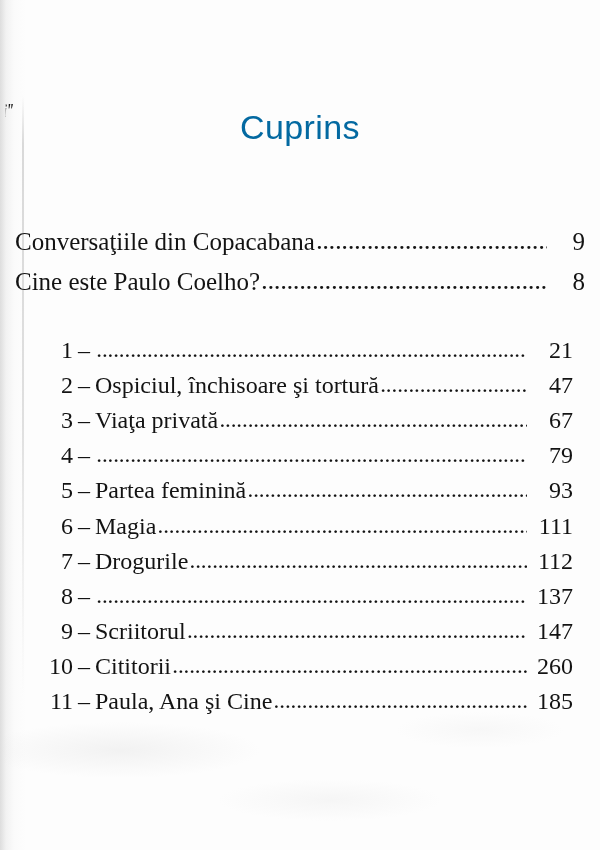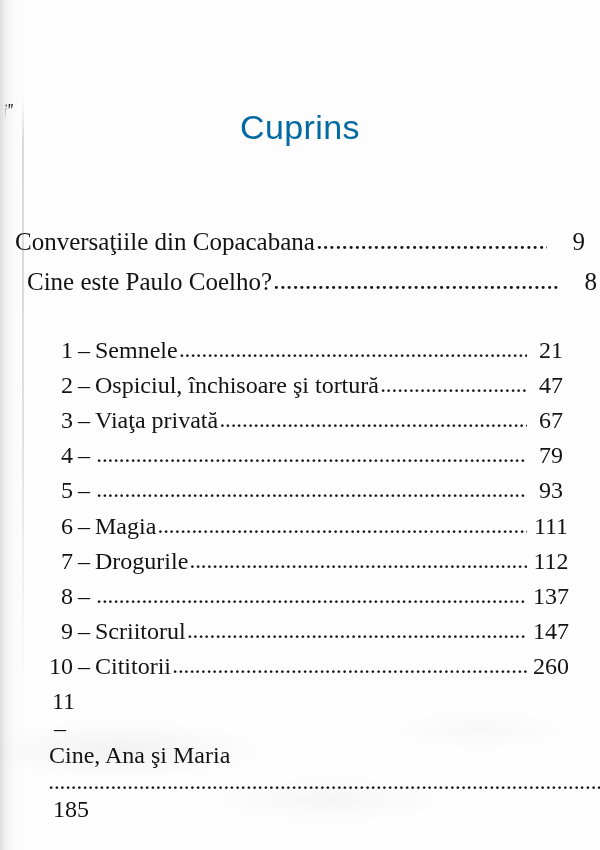--- a/index.html
+++ b/index.html
@@ -150,21 +150,20 @@
   .chap-row {
     font-size: 24px;
     left: 47px;
     width: 526px;
   }
   .chap-row .num-col {
     min-width: 26px;
   }
   .chap-row .pageno {
     min-width: 44px;
-    text-align: center;
   }
 </style>
 </head>
 <body>
 
 <div class="page">
 
   <div class="gutter-shade"></div>
   <div class="gutter-line"></div>
   <div class="paper-noise"></div>
@@ -172,31 +171,30 @@
   <div class="bleed-fragment">ii"</div>
 
   <div class="toc-title">Cuprins</div>
 
   <div id="front-matter-list">
       <div class="toc-row front-row" style="top: 228px;">
         <span class="label">Conversaţiile din Copacabana</span>
         <span class="leader"></span>
         <span class="pageno">9</span>
       </div>
-      <div class="toc-row front-row" style="top: 268px; margin-left: 12px;">
+      <div class="toc-row front-row" style="top: 268px;">
         <span class="label">Cine este Paulo Coelho?</span>
         <span class="leader"></span>
         <span class="pageno">8</span>
       </div>
     </div>
   <div id="chapter-list">
       <div class="toc-row chap-row" style="top: 337px;">
         <span class="num-col">1</span>
         <span class="dash">–</span>
-        <span class="label">Semnele</span>
         <span class="leader"></span>
         <span class="pageno">21</span>
       </div>
       <div class="toc-row chap-row" style="top: 372px;">
         <span class="num-col">2</span>
         <span class="dash">–</span>
         <span class="label">Ospiciul, închisoare şi tortură</span>
         <span class="leader"></span>
         <span class="pageno">47</span>
       </div>
@@ -209,20 +207,21 @@
       </div>
       <div class="toc-row chap-row" style="top: 442px;">
         <span class="num-col">4</span>
         <span class="dash">–</span>
         <span class="leader"></span>
         <span class="pageno">79</span>
       </div>
       <div class="toc-row chap-row" style="top: 477px;">
         <span class="num-col">5</span>
         <span class="dash">–</span>
+        <span class="label">Partea feminină</span>
         <span class="leader"></span>
         <span class="pageno">93</span>
       </div>
       <div class="toc-row chap-row" style="top: 513px;">
         <span class="num-col">6</span>
         <span class="dash">–</span>
         <span class="label">Magia</span>
         <span class="leader"></span>
         <span class="pageno">111</span>
       </div>
@@ -246,22 +245,22 @@
         <span class="leader"></span>
         <span class="pageno">147</span>
       </div>
       <div class="toc-row chap-row" style="top: 653px;">
         <span class="num-col">10</span>
         <span class="dash">–</span>
         <span class="label">Cititorii</span>
         <span class="leader"></span>
         <span class="pageno">260</span>
       </div>
-      <div class="toc-row chap-row" style="top: 688px; flex-direction: column;">
+      <div class="toc-row chap-row" style="top: 688px;">
         <span class="num-col">11</span>
         <span class="dash">–</span>
-        <span class="label">Cine, Ana şi Maria</span>
+        <span class="label">Paula, Ana şi Cine</span>
         <span class="leader"></span>
         <span class="pageno">185</span>
       </div>
     </div>
 
 </div>
 
 </body></html>

